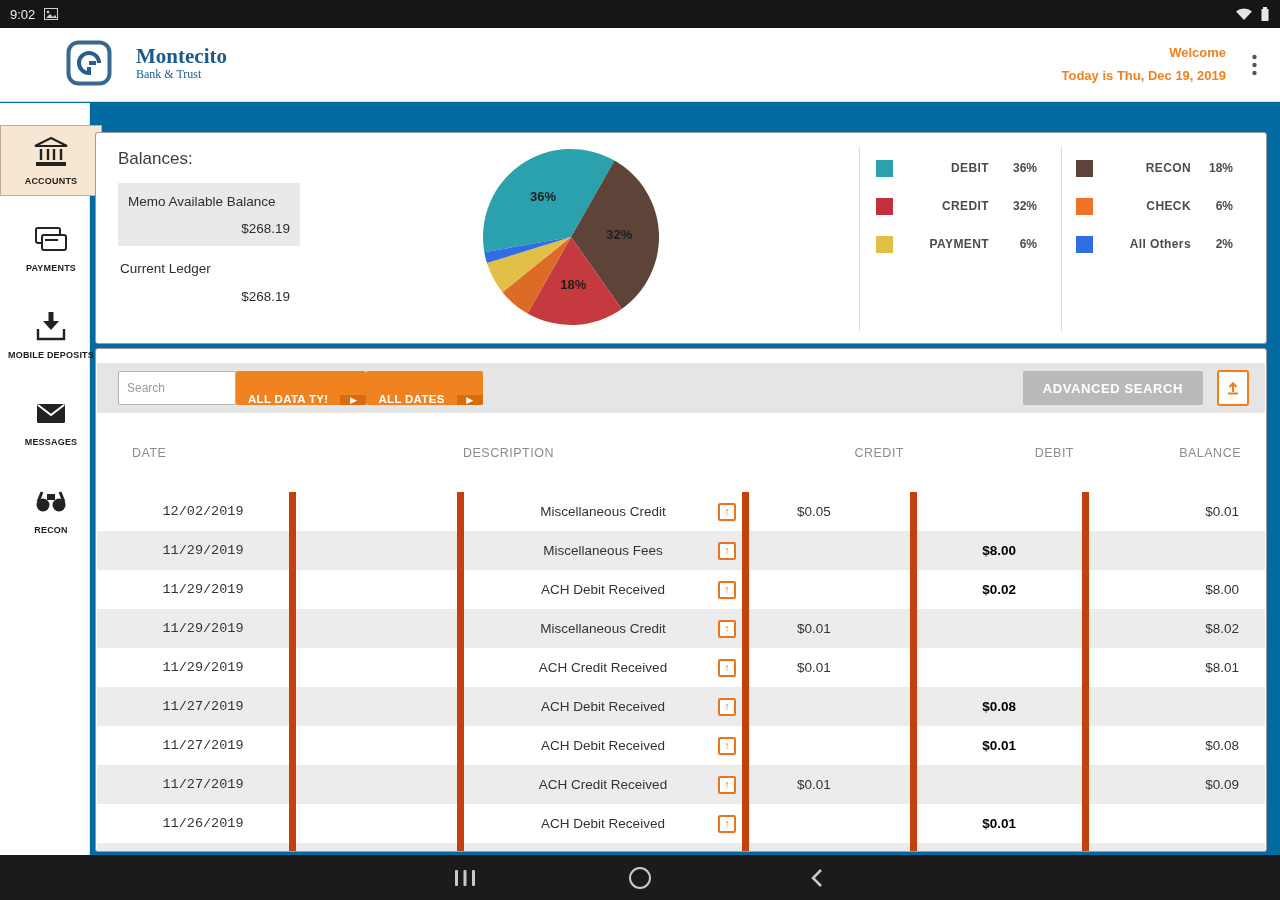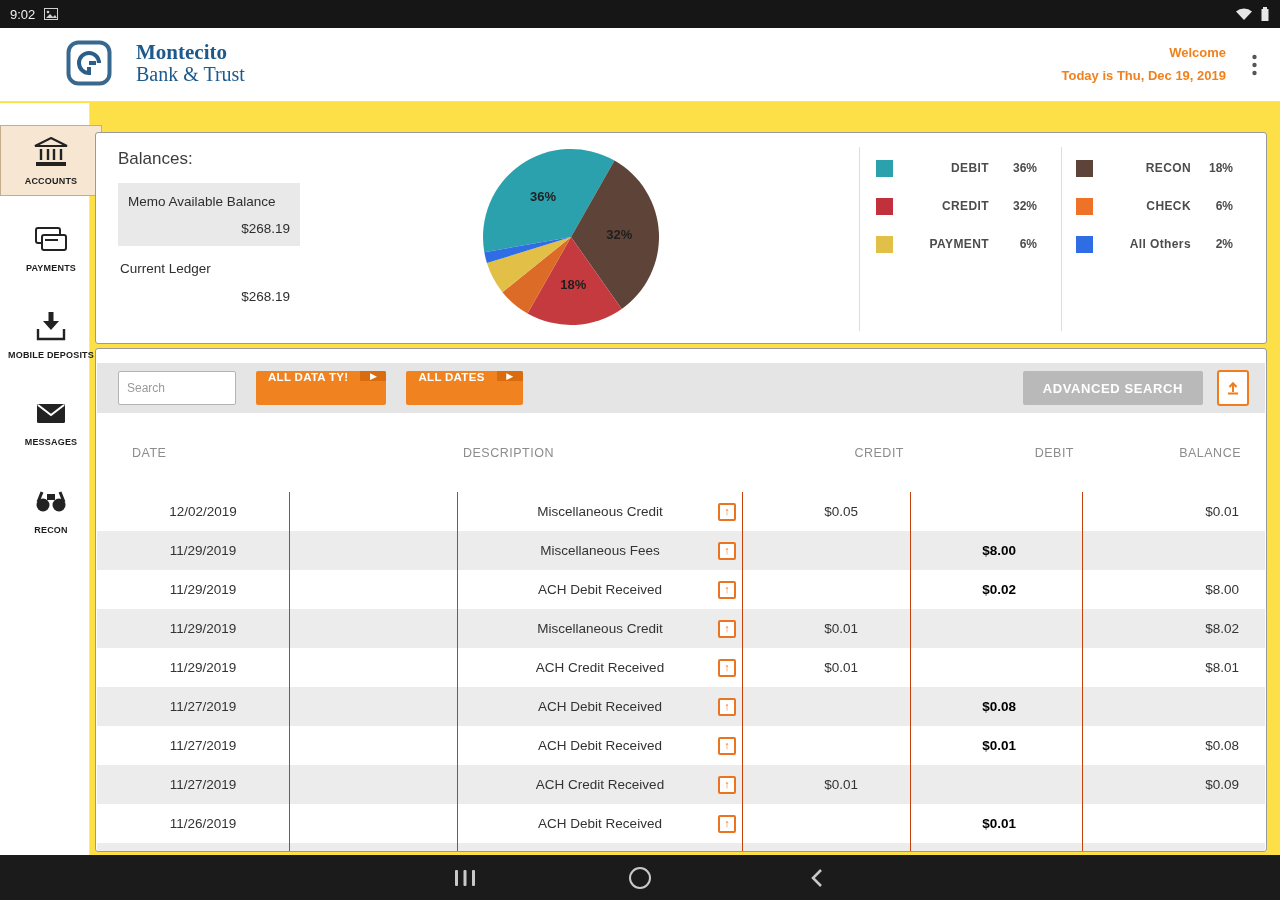--- a/index.html
+++ b/index.html
@@ -1,33 +1,33 @@
 <!DOCTYPE html>
 <html><head>
 <meta charset="utf-8">
 <style>
   * { margin:0; padding:0; box-sizing:border-box; }
   html,body { width:1280px; height:900px; }
   body { font-family:"Liberation Sans", sans-serif; background:#fff; overflow:hidden; }
-  .screen { position:relative; width:1280px; height:900px; background:#fde047; overflow:hidden; }
+  .screen { position:relative; width:1280px; height:900px; background:#0369a1; overflow:hidden; }
 
   
   .status-bar { position:absolute; top:0; left:0; right:0; height:28px; background:#161616;
     display:flex; align-items:center; justify-content:space-between; padding:0 10px; }
   .sb-left { display:flex; align-items:center; gap:9px; }
   .sb-right { display:flex; align-items:center; gap:7px; }
   .sb-time { color:#efefef; font-size:13px; }
 
   
   .app-header { position:absolute; top:28px; left:0; right:0; height:74px; background:#fff;
     border-bottom:1px solid #ddd; }
   .logo { position:absolute; left:66px; top:12px; display:flex; align-items:center; gap:24px; }
   .logo-text { font-family:"Liberation Serif", serif; color:#1d5a8c; line-height:1.08; }
   .logo-name { font-size:21px; font-weight:bold; }
-  .logo-sub { font-size:20px; }
+  .logo-sub { font-size:12px; }
   .page-title { position:absolute; top:27px; left:300px; right:300px; text-align:center;
     font-size:15px; font-weight:bold; color:#151515; letter-spacing:.3px; }
   .welcome-block { position:absolute; right:54px; top:13px; text-align:right; color:#f0821e;
     font-weight:bold; font-size:13px; line-height:23px; }
   .menu-dots { position:absolute; right:16px; top:22px; width:20px; height:30px;
     display:flex; align-items:center; justify-content:center; cursor:pointer; }
 
   
   .sidebar { position:absolute; top:103px; left:0; width:90px; bottom:45px; background:#fff;
     border-right:1px solid #e3e3e3; padding-top:22px; }
@@ -68,22 +68,22 @@
   .l-pct { width:48px; text-align:right; font-size:12px; font-weight:bold; color:#4c4c4c; }
   .legend.c2 .l-label { width:98px; }
   .legend.c2 .l-pct { width:42px; }
 
   
   .toolbar { position:absolute; top:14px; left:1px; right:1px; height:50px; background:#e5e5e5;
     display:flex; align-items:center; padding:0 16px 0 21px; }
   .search-input { width:118px; height:34px; border:1px solid #b3b3b3; border-radius:2px;
     background:#fff; padding:0 8px; font-size:12px; color:#444; font-family:"Liberation Sans",sans-serif; }
   .search-input::placeholder { color:#9a9a9a; }
-  .btn-orange { display:flex; align-items:flex-start; height:34px; border:none; background:#f0831f;
-    border-radius:2px; overflow:hidden; padding:0; cursor:pointer; margin-left:20px; }
+  .btn-orange { display:flex; align-items:flex-end; height:34px; border:none; background:#f0831f;
+    border-radius:2px; overflow:hidden; padding:0; cursor:pointer; }
   .btn-orange .txt { display:flex; align-items:center; padding:0 12px; color:#fff; font-weight:bold;
     font-size:11.5px; letter-spacing:.3px; font-family:"Liberation Sans",sans-serif; }
   .btn-orange .arr { width:26px; background:#d96c0e; color:#fff; display:flex; align-items:center;
     justify-content:center; font-size:9px; }
   .btn-adv { margin-left:auto; height:34px; background:#b9b9b9; border:none; color:#fff; font-weight:bold;
     font-size:13px; letter-spacing:.6px; padding:0 20px; border-radius:2px; cursor:pointer;
     font-family:"Liberation Sans",sans-serif; }
   .btn-export { width:32px; height:36px; background:#fff; border:2px solid #ef7d1d; border-radius:3px;
     display:flex; align-items:center; justify-content:center; margin-left:14px; cursor:pointer; }
 
@@ -92,28 +92,28 @@
   .thead { position:absolute; top:82px; left:1px; right:1px; height:44px; align-items:center; }
   .th { font-size:12.5px; color:#8c8c8c; letter-spacing:.5px; }
   .th-date { padding-left:6px;margin-left:9px; }
   .th-desc { padding-left:6px; }
   .th-credit { text-align:right; padding-right:6px; }
   .th-debit { text-align:right; padding-right:8px; }
   .th-balance { text-align:right; padding-right:24px; }
   .tbody { position:absolute; top:143px; left:1px; right:1px; bottom:0; overflow:hidden; }
   .trow { height:39px; background:#fff; cursor:pointer; }
   .tbody div.trow:nth-of-type(even) { background:#ececec; }
-  .cell { line-height:39px; font-size:13.5px; color:#333; border-left:1px solid #c2410c; overflow:hidden; }
-  .cell:first-child { border-left:none; }
+  .cell { line-height:39px; font-size:13.5px; color:#333; border-left:7px solid #c2410c; overflow:hidden; }
+  .cell:first-child { border-left:none;font-family:Liberation Mono, monospace; }
   .c-date { text-align:center; }
   .c-desc { position:relative; text-align:center; }
   .row-icon { position:absolute; right:6px; top:50%; transform:translateY(-50%); width:18px; height:18px;
     border:2px solid #ea7420; border-radius:2px; color:#ea7420; font-size:11px; font-weight:bold;
     display:flex; align-items:center; justify-content:center; line-height:1; background:#fff; }
-  .c-credit { text-align:right; padding-right:52px;padding-left:48px; }
+  .c-credit { padding-right:52px;padding-left:48px; }
   .c-debit { text-align:right; padding-right:66px; font-weight:bold; color:#000; }
   .c-balance { text-align:right; padding-right:26px; }
 
   
   .nav-bar { position:absolute; bottom:0; left:0; right:0; height:45px; background:#1b1b1b; }
   .nav-btn { position:absolute; top:0; bottom:0; width:60px; display:flex; align-items:center;
     justify-content:center; cursor:pointer; }
   .nav-recents { left:435px; } .nav-home { left:610px; } .nav-back { left:787px; }
 </style>
 </head>

